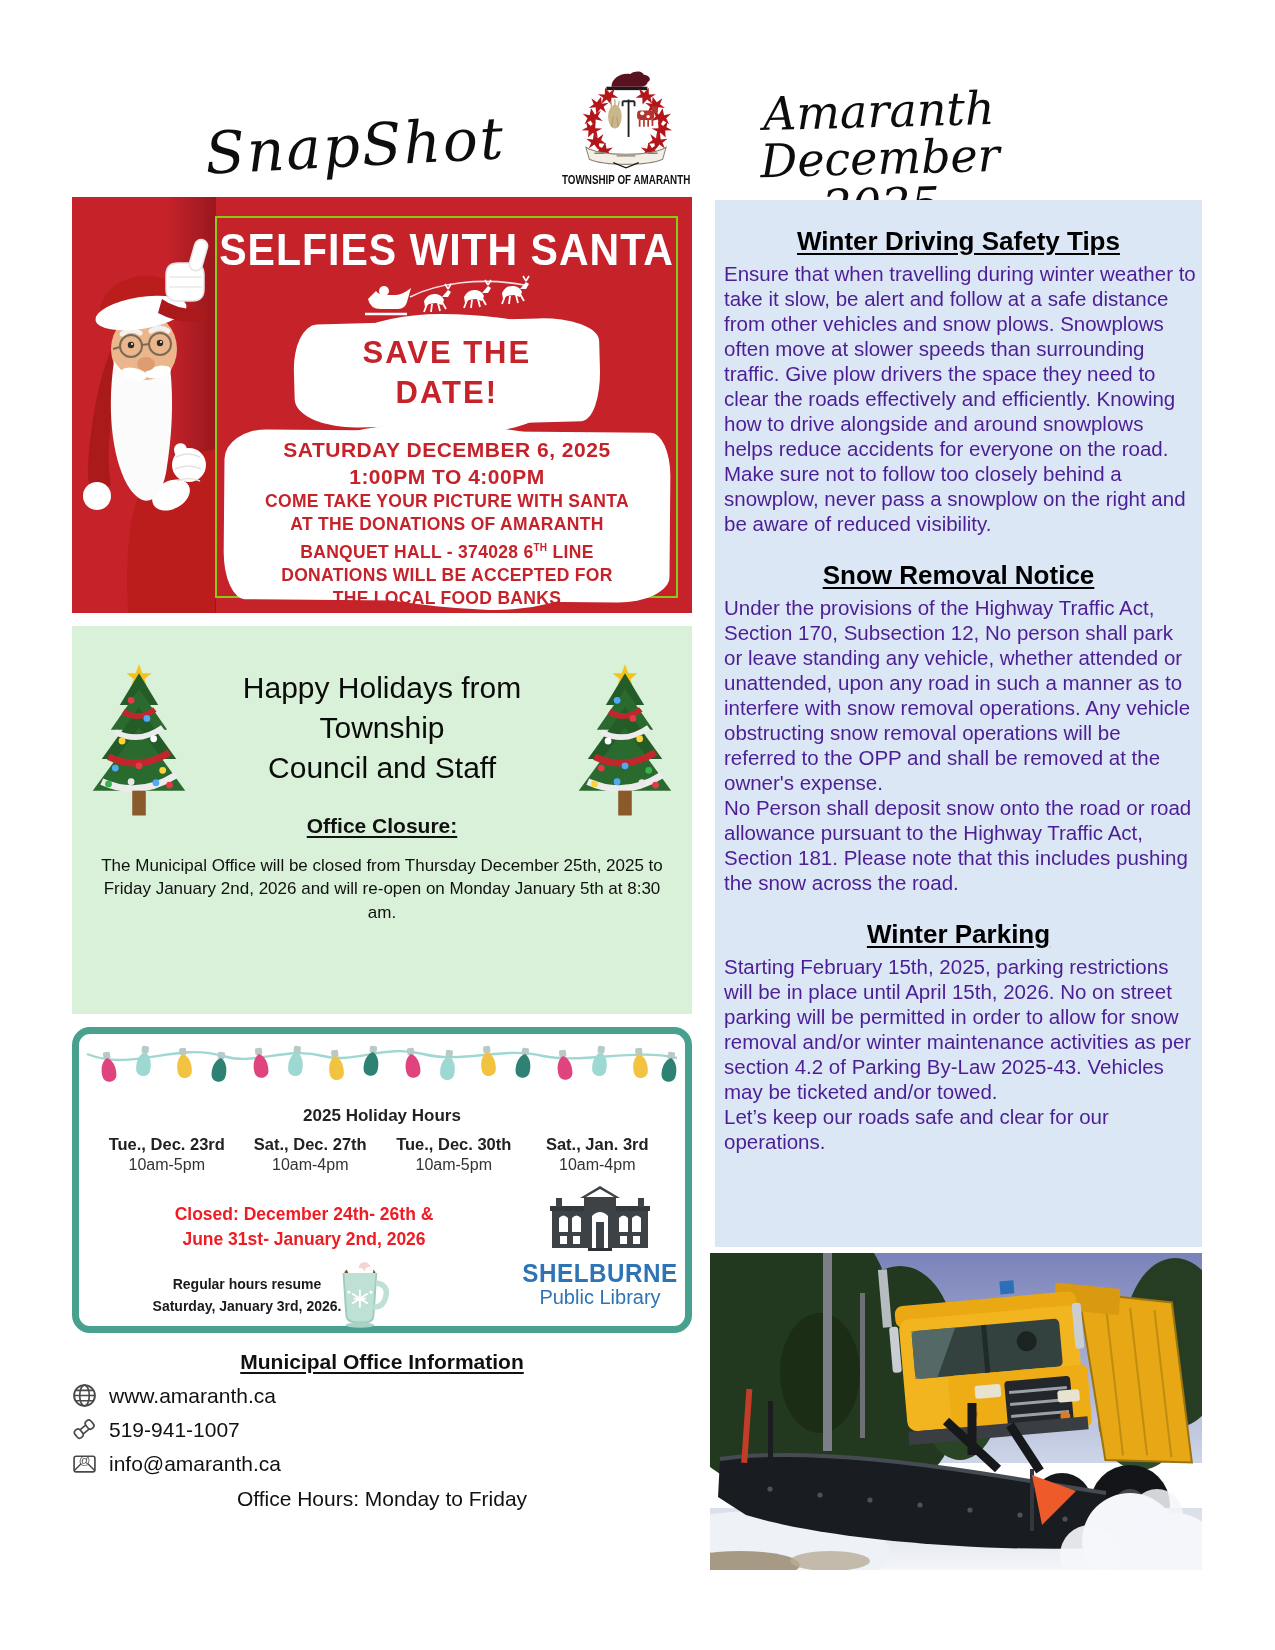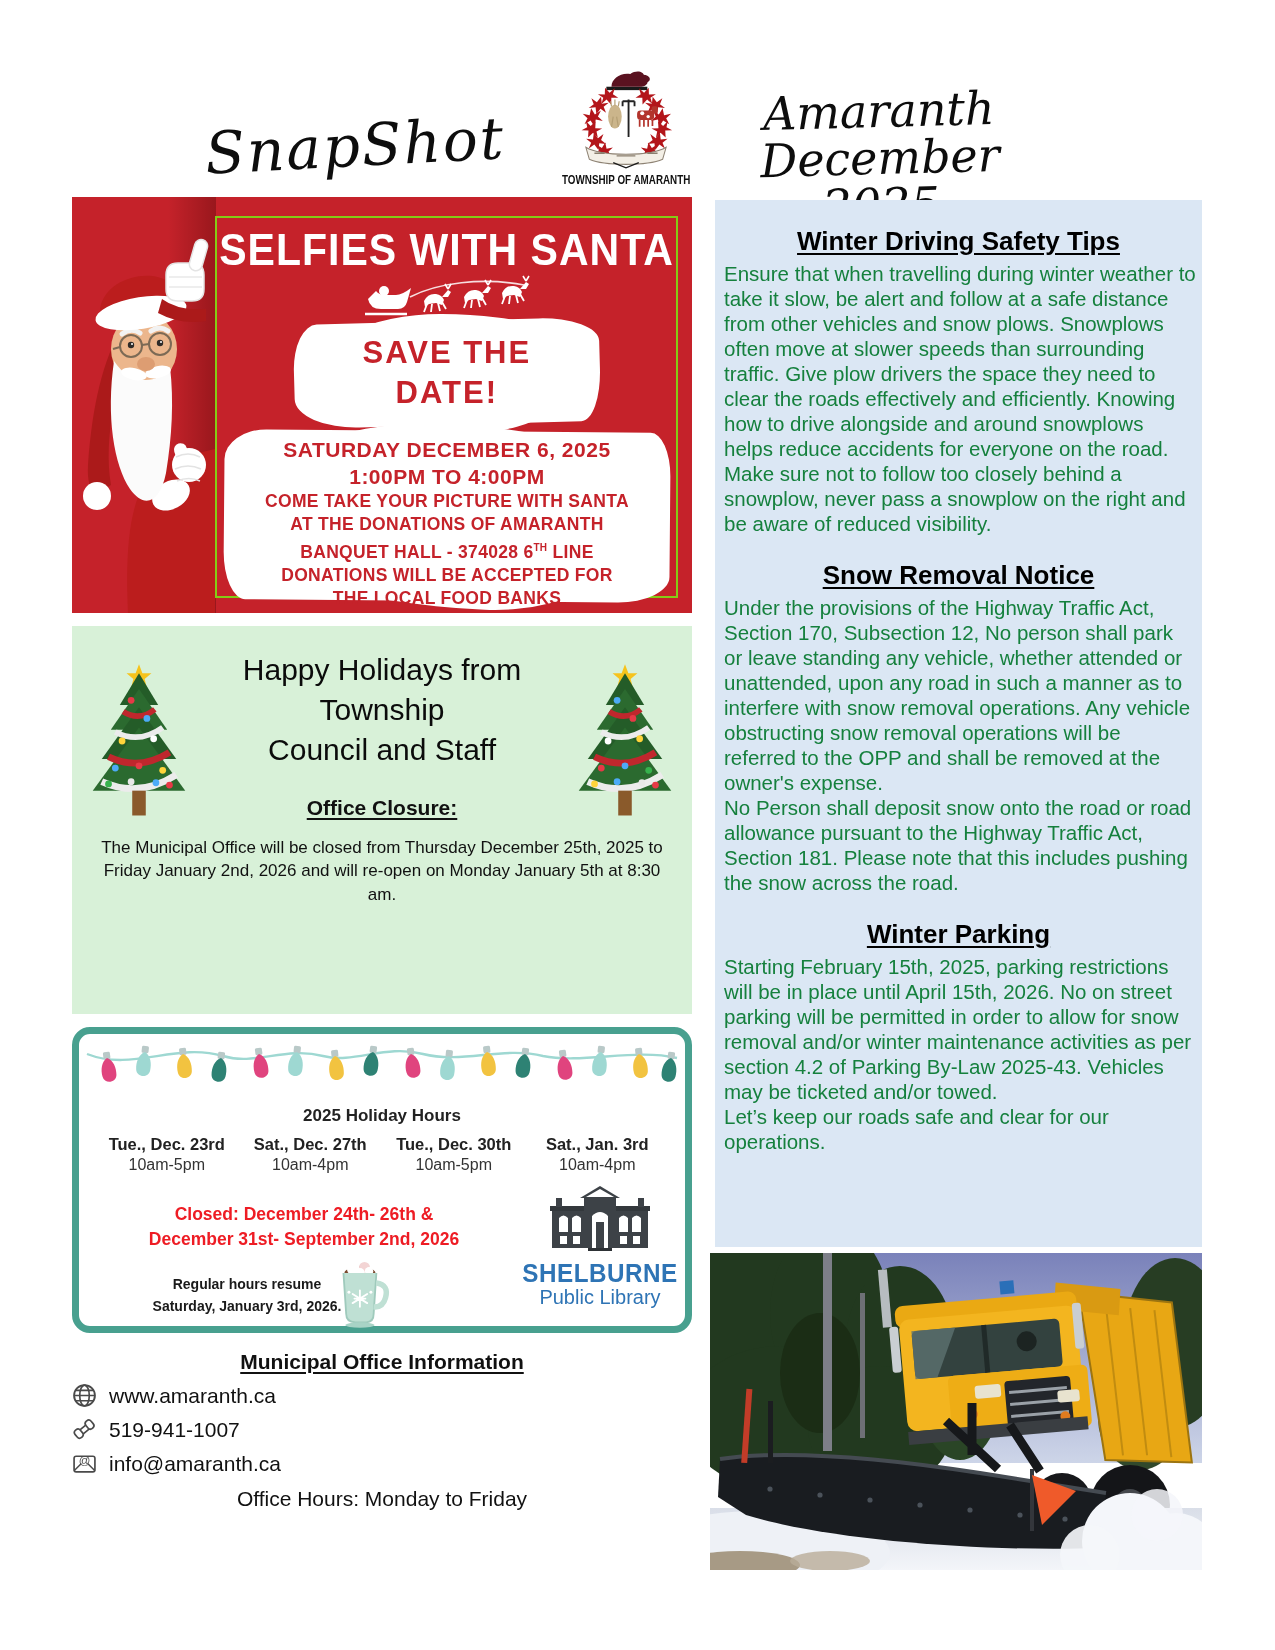--- a/index.html
+++ b/index.html
@@ -40,21 +40,21 @@
                   transform:rotate(.5deg);}
   .detail-text{padding-top:5px;color:var(--poster-red,#c5222a);font-weight:bold;transform:rotate(-.5deg);}
   .evt-lg{font-size:21px;line-height:27px;letter-spacing:.5px;}
   .evt-sm{font-size:17.5px;line-height:23px;letter-spacing:.3px;}
   .evt-sm sup{font-size:10px;}
 
   
   .greeting{left:72px;top:626px;width:620px;height:388px;background:var(--greeting-green,#d8f1d8);}
   .tree-left{position:absolute;left:14px;top:36px;}
   .tree-right{position:absolute;right:14px;top:36px;}
-  .greet-lines{margin-top:24px;text-align:center;font-size:30px;line-height:1.33;color:#0b0b0b;}
+  .greet-lines{margin-top:42px;text-align:center;font-size:30px;line-height:1.33;color:#0b0b0b;}
   .closure-head{margin-top:26px;text-align:center;font-size:21px;font-weight:bold;
                 text-decoration:underline;text-underline-offset:3px;}
   .closure-body{margin:16px auto 0;width:586px;text-align:center;font-size:17px;line-height:1.4;}
 
   
   .hours-box{left:72px;top:1027px;width:620px;height:306px;background:#fff;box-sizing:border-box;
              border:7px solid var(--box-teal,#48a08f);border-radius:18px;}
   .lights{position:absolute;left:4px;top:4px;}
   .hours-title{position:absolute;top:72px;left:0;width:100%;text-align:center;
                font-size:17px;font-weight:bold;color:#222;}
@@ -77,21 +77,21 @@
   .muni-head{font-size:21px;font-weight:bold;text-decoration:underline;text-underline-offset:3px;}
   .muni-row{display:flex;align-items:center;gap:12px;margin-top:9px;font-size:21px;}
   .muni-hours{margin-top:8px;font-size:21px;line-height:1.4;}
 
   
   .panel{left:715px;top:200px;width:487px;height:1047px;background:var(--panel-blue,#dbe7f4);
          box-sizing:border-box;overflow:hidden;}
   .sec-head{margin:24px 0 4px;text-align:center;font-size:26px;font-weight:bold;
             text-decoration:underline;text-underline-offset:3px;color:#000;}
   .sec-head.first{margin-top:26px;}
-  .panel p{margin:0 6px 0 9px;font-size:20.5px;line-height:25px;color:#15803d;}
+  .panel p{margin:0 6px 0 9px;font-size:20.5px;line-height:25px;color:#4c1d95;}
 
   
   .photo{left:710px;top:1253px;width:492px;height:317px;}
   .photo svg{display:block;}
 </style>
 </head>
 <body>
 
 <div class="page">
 
@@ -385,21 +385,21 @@
         <div class="hhrs">10am-5pm</div>
       </div>
       <div class="hcol">
         <div class="hday">Sat., Jan. 3rd</div>
         <div class="hhrs">10am-4pm</div>
       </div>
     </div>
 
     <div class="closed-note">
       <div>Closed: December 24th- 26th &amp;</div>
-      <div>December 31st- September 2nd, 2026</div>
+      <div>June 31st- January 2nd, 2026</div>
     </div>
 
     <div class="library-logo">
       <svg width="104" height="70" viewBox="0 0 100 70">
         <rect x="2" y="26" width="96" height="38" fill="#3d4247"></rect>
         <rect x="0" y="22" width="100" height="5" fill="#33383c"></rect>
         <rect x="6" y="14" width="6" height="9" fill="#3d4247"></rect>
         <rect x="88" y="14" width="6" height="9" fill="#3d4247"></rect>
         <rect x="34" y="12" width="32" height="52" fill="#3d4247"></rect>
         <polygon points="30,14 70,14 50,2" fill="#3d4247"></polygon>

